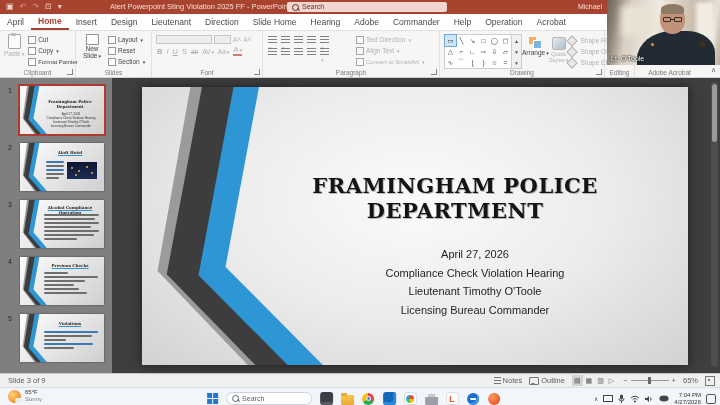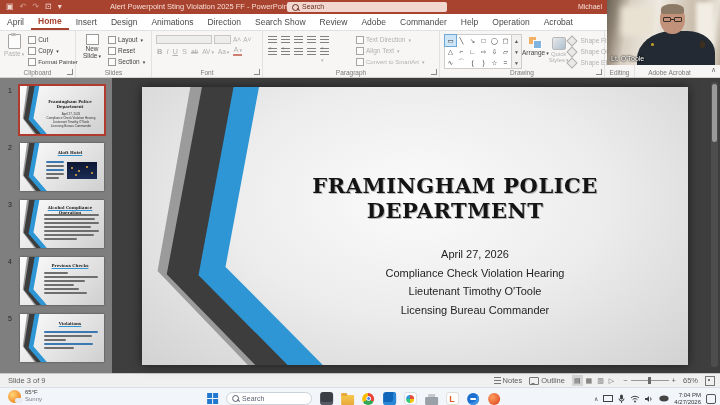--- a/index.html
+++ b/index.html
@@ -166,24 +166,24 @@
       <span class="txt">Search</span>
     </div>
     <span class="tb-user">Michael</span>
   </div>
 
   <div class="tabrow">
     <span class="tab">April</span>
     <span class="tab active">Home</span>
     <span class="tab">Insert</span>
     <span class="tab">Design</span>
-    <span class="tab">Animations</span>
+    <span class="tab">Lieutenant</span>
     <span class="tab">Direction</span>
-    <span class="tab">Search Show</span>
-    <span class="tab">Review</span>
+    <span class="tab">Slide Home</span>
+    <span class="tab">Hearing</span>
     <span class="tab">Adobe</span>
     <span class="tab">Commander</span>
     <span class="tab">Help</span>
     <span class="tab">Operation</span>
     <span class="tab">Acrobat</span>
   </div>
 
   <div class="ribbon">
 
     <div class="rgroup" style="width:76px;">

